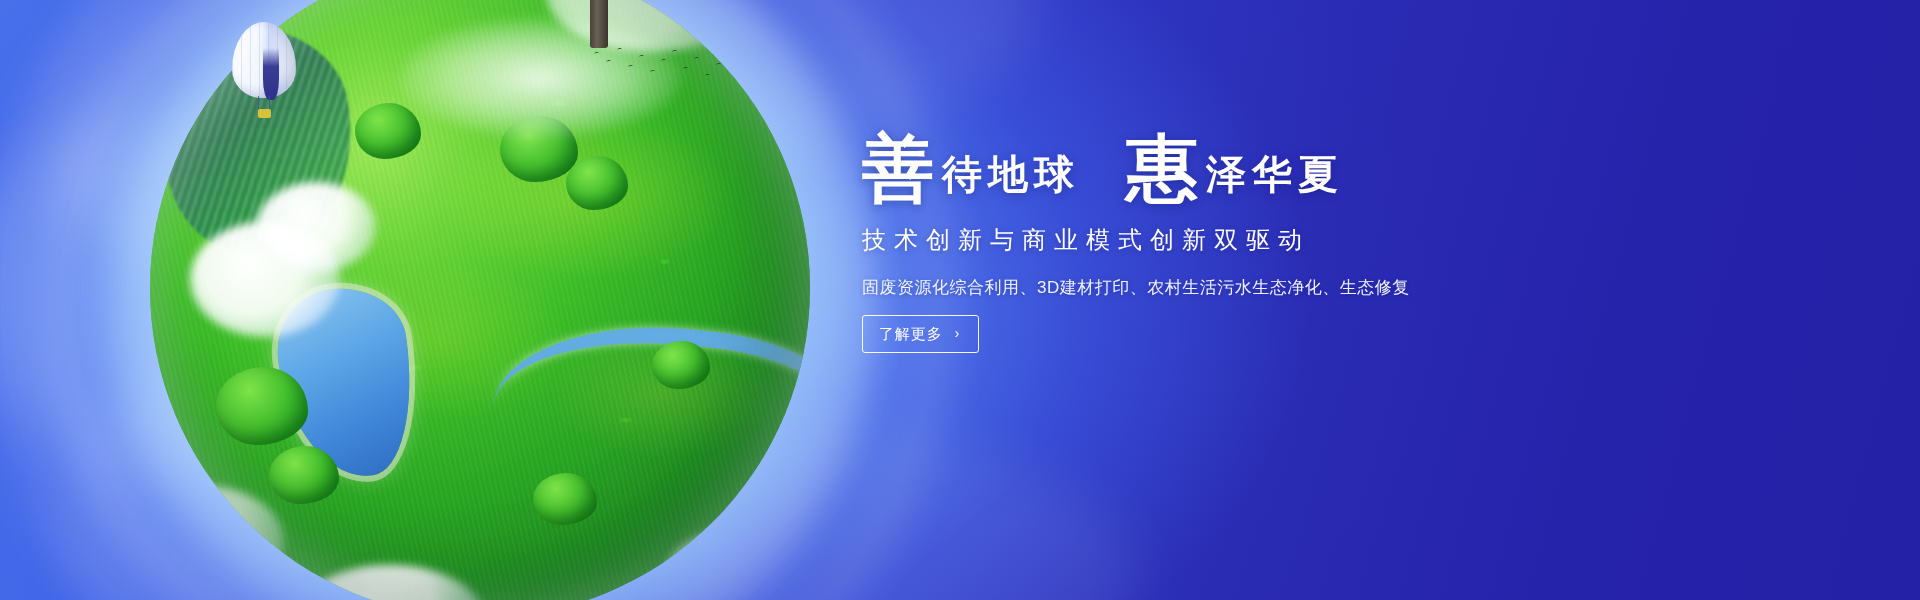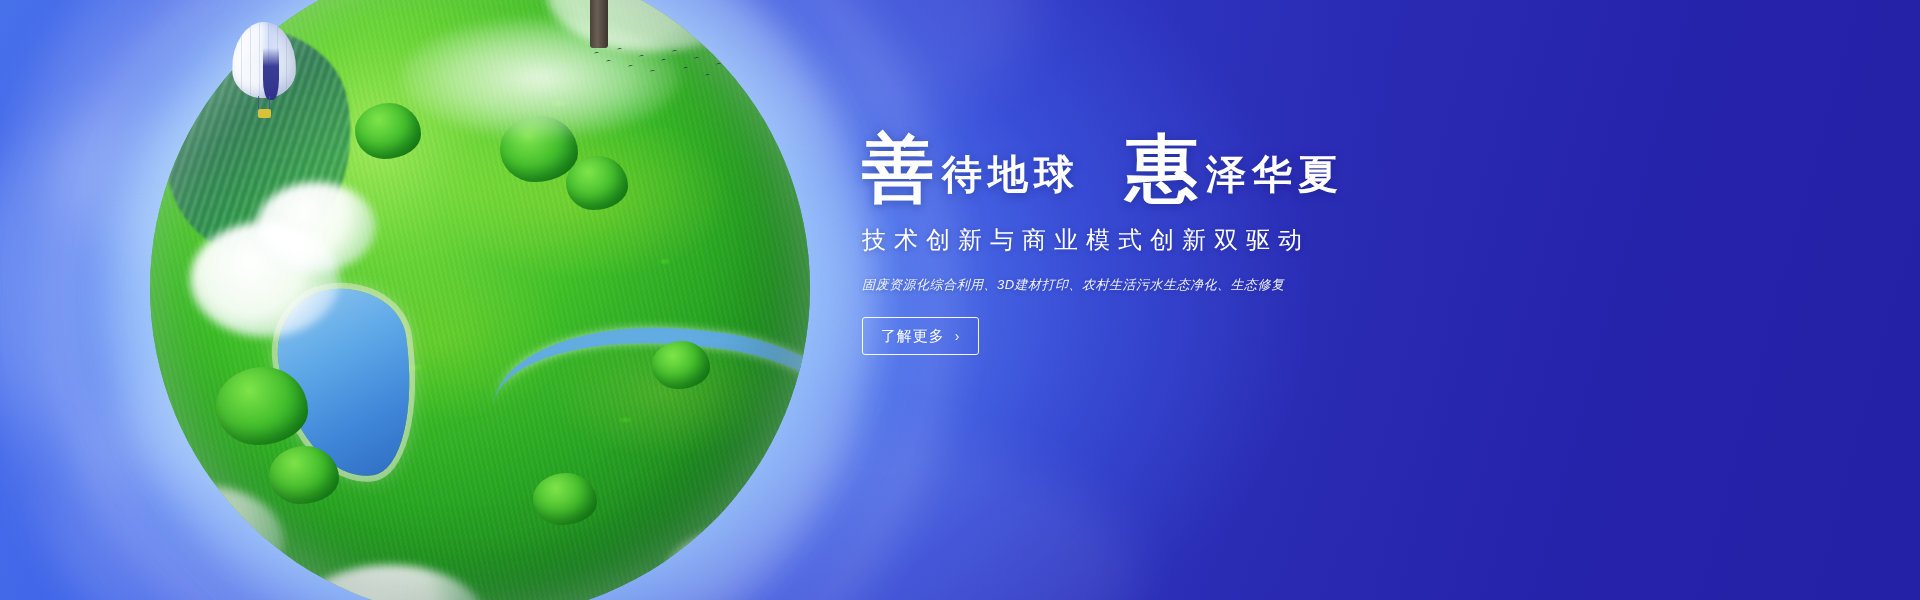--- a/index.html
+++ b/index.html
@@ -259,42 +259,42 @@
     color:#ffffff;
     font-size:24px;
     font-weight:400;
     letter-spacing:8px;
     white-space:nowrap;
     text-shadow:0 1px 6px rgba(10,20,90,0.3);
   }
   .desc {
     margin-top:20px;
     color:#f0f3ff;
-    font-size:13px;
+    font-size:17px;
     letter-spacing:0.5px;
     white-space:nowrap;
     text-shadow:0 1px 5px rgba(10,20,90,0.3);
-    font-style:italic;
   }
   .cta {
-    margin-top:23px;
+    margin-top:16px;
     display:inline-flex;
     align-items:center;
     justify-content:center;
     gap:10px;
     width:117px;
     height:38px;
     border:1px solid rgba(255,255,255,0.95);
     border-radius:3px;
     color:#ffffff;
     font-size:15px;
     letter-spacing:1px;
     background:transparent;
     cursor:pointer;
     user-select:none;
+    font-family:Liberation Mono, monospace;
   }
   .cta .chev { font-size:14px; opacity:.95; }
 </style>
 </head>
 <body>
 
 <div class="banner">
 
   <div class="atmos">
     <div class="swirl s2"></div>

